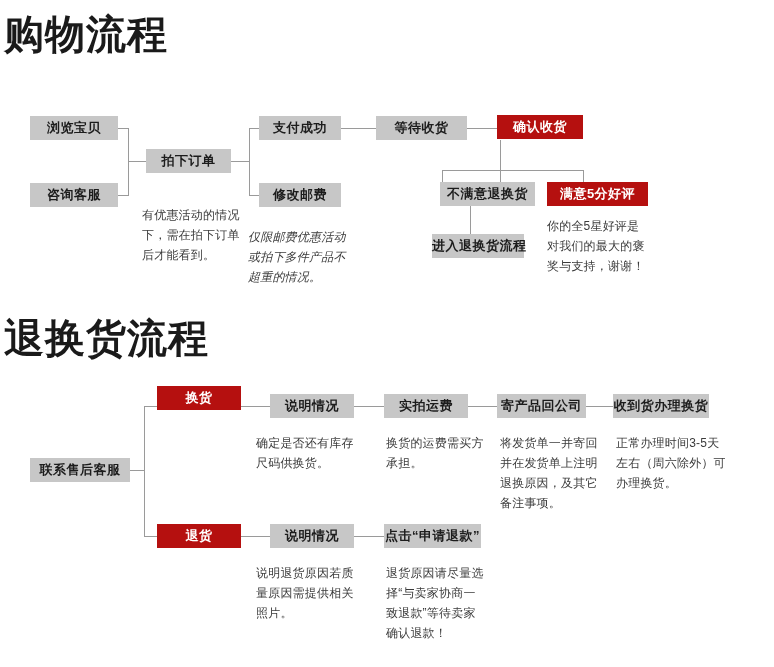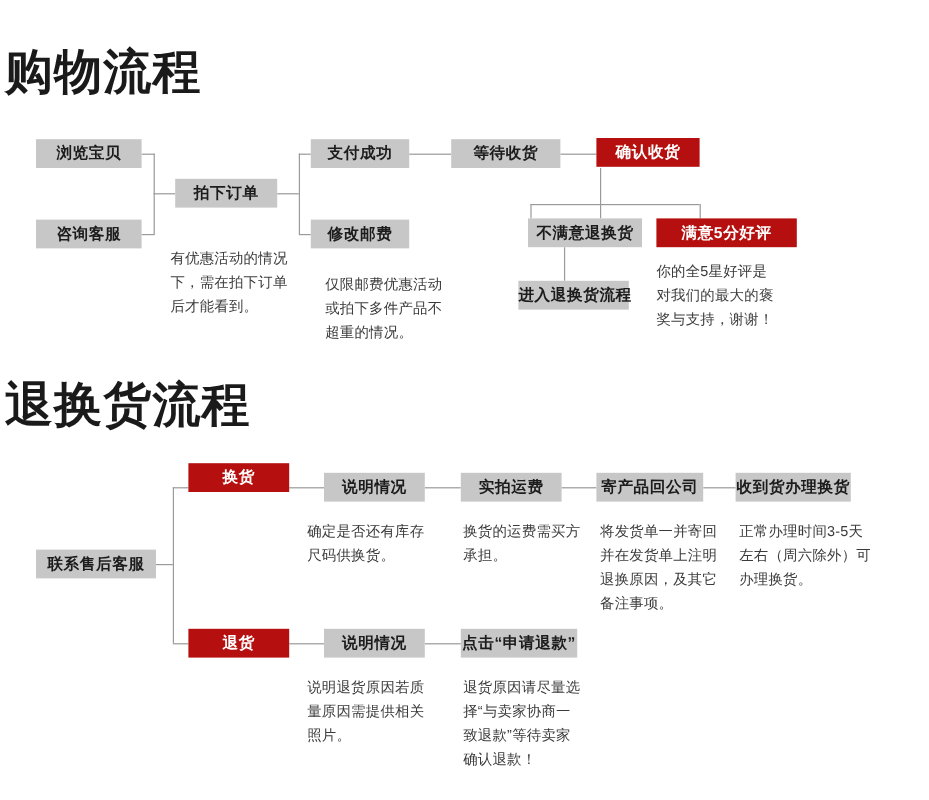--- a/index.html
+++ b/index.html
@@ -13,21 +13,21 @@
 
   .section-title {
     position: absolute;
     font-size: 40px;
     font-weight: bold;
     color: #1a1a1a;
     letter-spacing: 1px;
     line-height: 1;
     white-space: nowrap;
   }
-  #title-shopping { left: 4px; top: 40px; }
+  #title-shopping { left: 4px; top: 14px; }
   #title-return   { left: 4px; top: 318px; }
 
   
   .box {
     position: absolute;
     height: 24px;
     line-height: 24px;
     text-align: center;
     font-size: 13px;
     font-weight: bold;
@@ -79,28 +79,28 @@
 
   <div class="box gray" style="left:30px;  top:116px; width:88px;">浏览宝贝</div>
   <div class="box gray" style="left:30px;  top:183px; width:88px;">咨询客服</div>
   <div class="box gray" style="left:146px; top:149px; width:85px;">拍下订单</div>
   <div class="box gray" style="left:259px; top:116px; width:82px;">支付成功</div>
   <div class="box gray" style="left:259px; top:183px; width:82px;">修改邮费</div>
   <div class="box gray" style="left:376px; top:116px; width:91px;">等待收货</div>
   <div class="box red" style="left:497px; top:115px; width:86px;">确认收货</div>
   <div class="box gray" style="left:440px; top:182px; width:95px;">不满意退换货</div>
   <div class="box gray" style="left:432px; top:234px; width:92px;">进入退换货流程</div>
-  <div class="box red" style="left:547px; top:182px; width:117px;">满意5分好评</div>
+  <div class="box red" style="left:547px; top:182px; width:101px;">满意5分好评</div>
 
   <div class="caption" style="left:142px; top:205px; width:105px;">
     <div>有优惠活动的情况</div>
     <div>下，需在拍下订单</div>
     <div>后才能看到。</div>
   </div>
-  <div class="caption" style="left:271px; top:227px; width:110px;">
+  <div class="caption" style="left:248px; top:227px; width:110px;font-style:italic;">
     <div>仅限邮费优惠活动</div>
     <div>或拍下多件产品不</div>
     <div>超重的情况。</div>
   </div>
   <div class="caption" style="left:547px; top:216px; width:110px;">
     <div>你的全5星好评是</div>
     <div>对我们的最大的褒</div>
     <div>奖与支持，谢谢！</div>
   </div>
 

